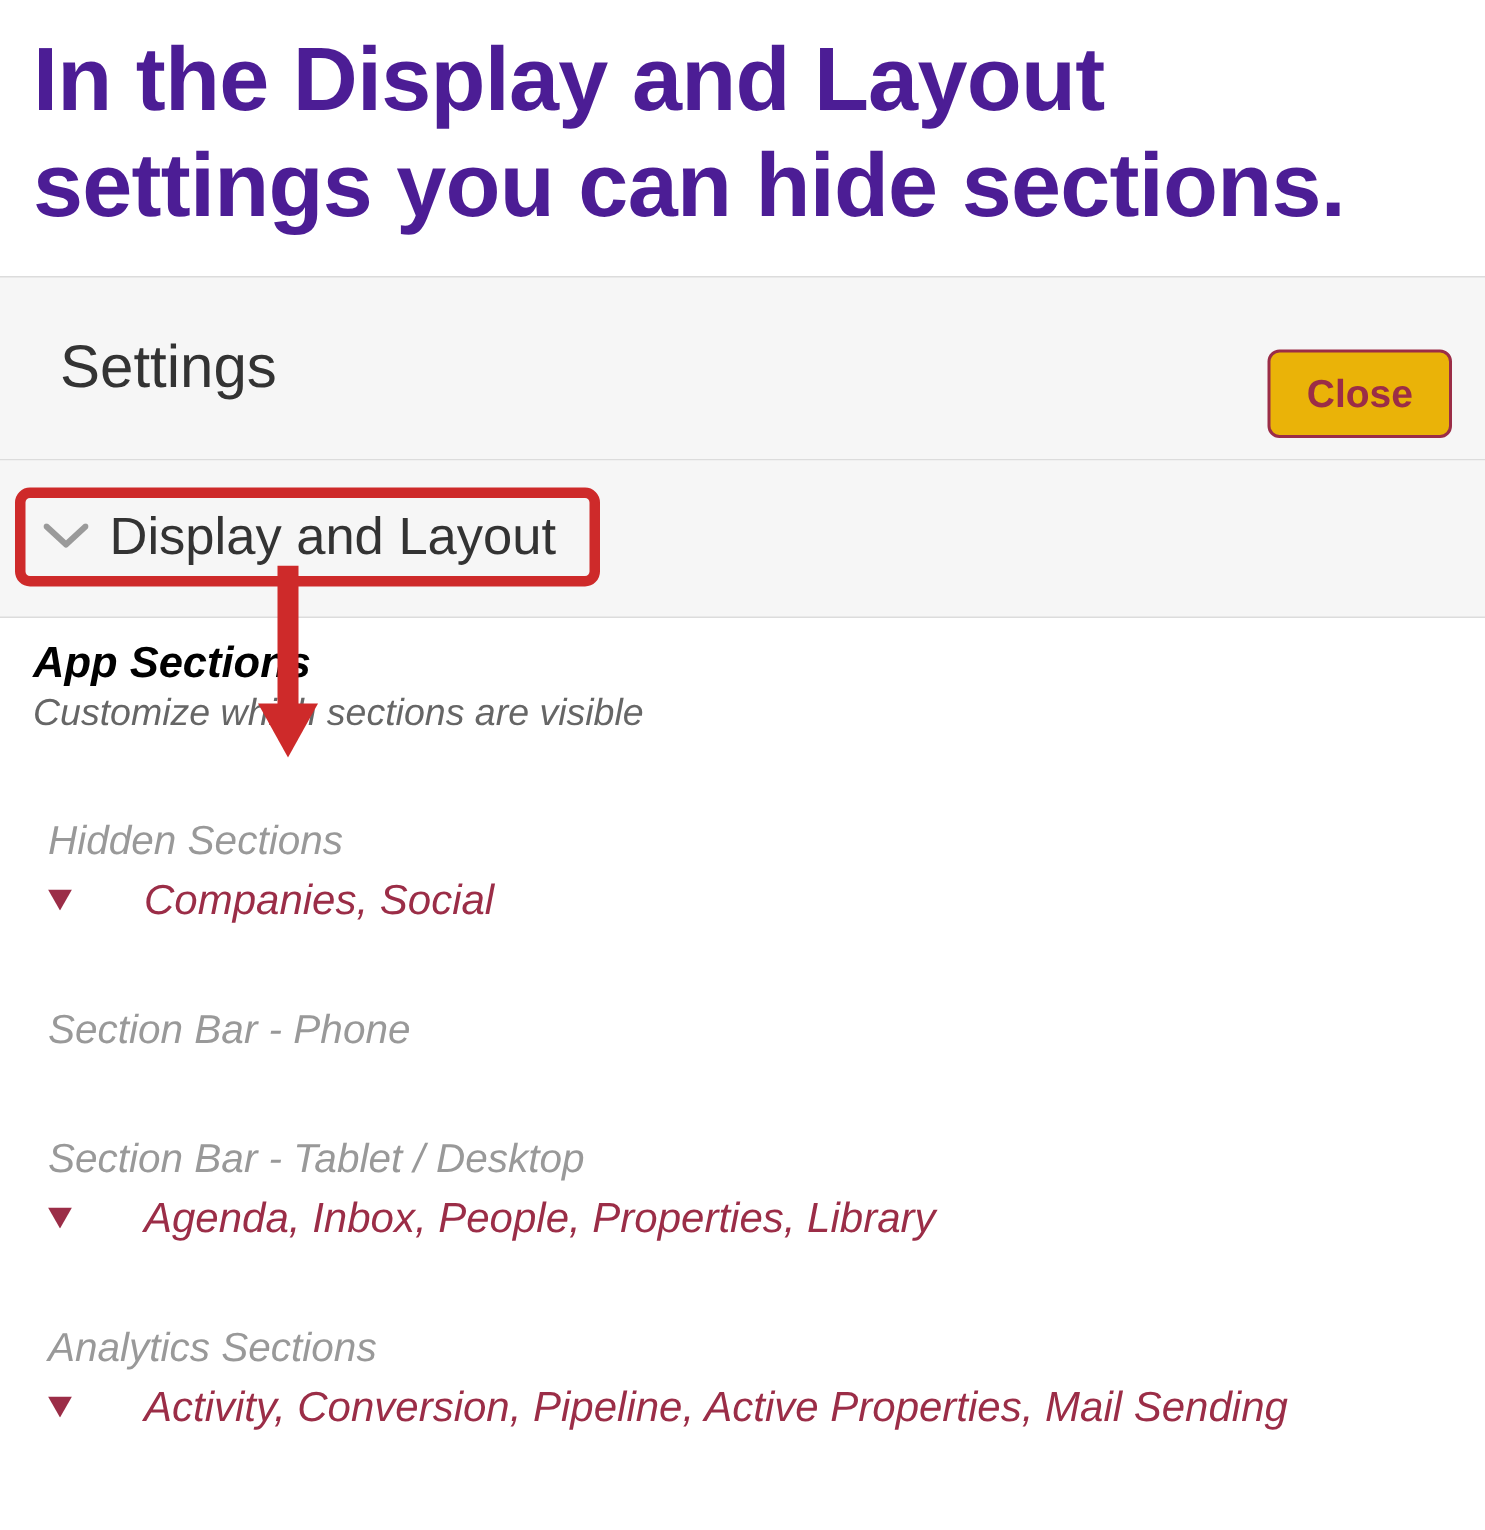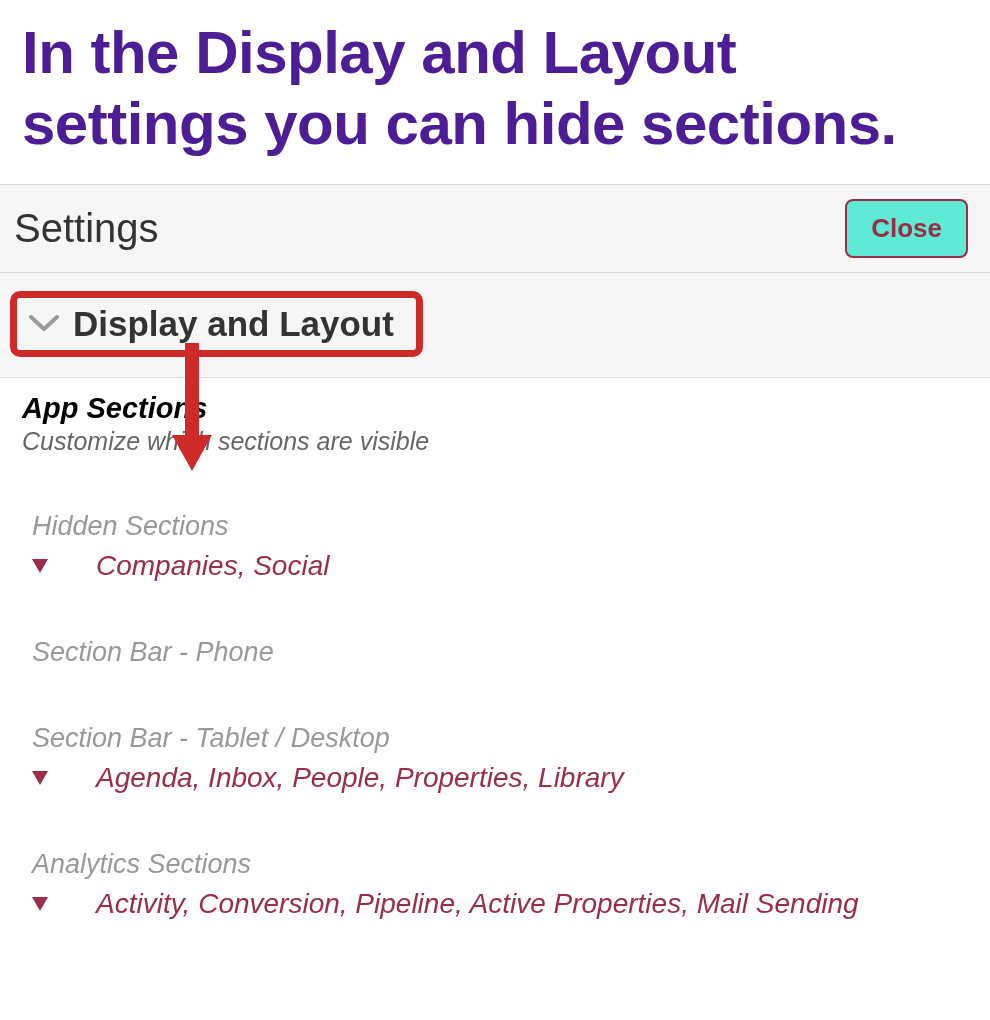--- a/index.html
+++ b/index.html
@@ -24,36 +24,37 @@
       line-height: 1.18;
       letter-spacing: -0.5px;
     }
     .settings-bar {
       background: #f6f6f6;
       border-top: 1px solid #dcdcdc;
       border-bottom: 1px solid #dcdcdc;
       display: flex;
       align-items: center;
       justify-content: space-between;
-      padding: 14px 22px 14px 14px;
+      padding: 14px 22px 14px 40px;
     }
     .settings-title {
       color: #333;
       font-size: 40px;
       font-weight: 400;
     }
     .close-button {
       border: 2px solid #9b2d47;
-      background: #5eead4;
+      background: #eab308;
       color: #9b2d47;
       font-size: 26px;
       font-weight: 700;
       padding: 12px 24px;
       border-radius: 8px;
       cursor: pointer;
+      margin-top: 34px;
     }
     .section-header-wrap {
       position: relative;
       background: #f6f6f6;
       border-bottom: 1px solid #dcdcdc;
       padding: 18px 0 20px 10px;
     }
     .highlight-box {
       border: 7px solid #ce2a2a;
       border-radius: 10px;
@@ -68,21 +69,21 @@
       display: inline-flex;
       align-items: center;
     }
     .chevron-icon svg {
       width: 30px;
       height: 18px;
     }
     .section-header-text {
       color: #333;
       font-size: 35px;
-      font-weight: 700;
+      font-weight: 400;
     }
     .arrow-annotation {
       position: absolute;
       top: 70px;
       left: 170px;
       pointer-events: none;
     }
     .arrow-annotation svg {
       width: 60px;
       height: 130px;

